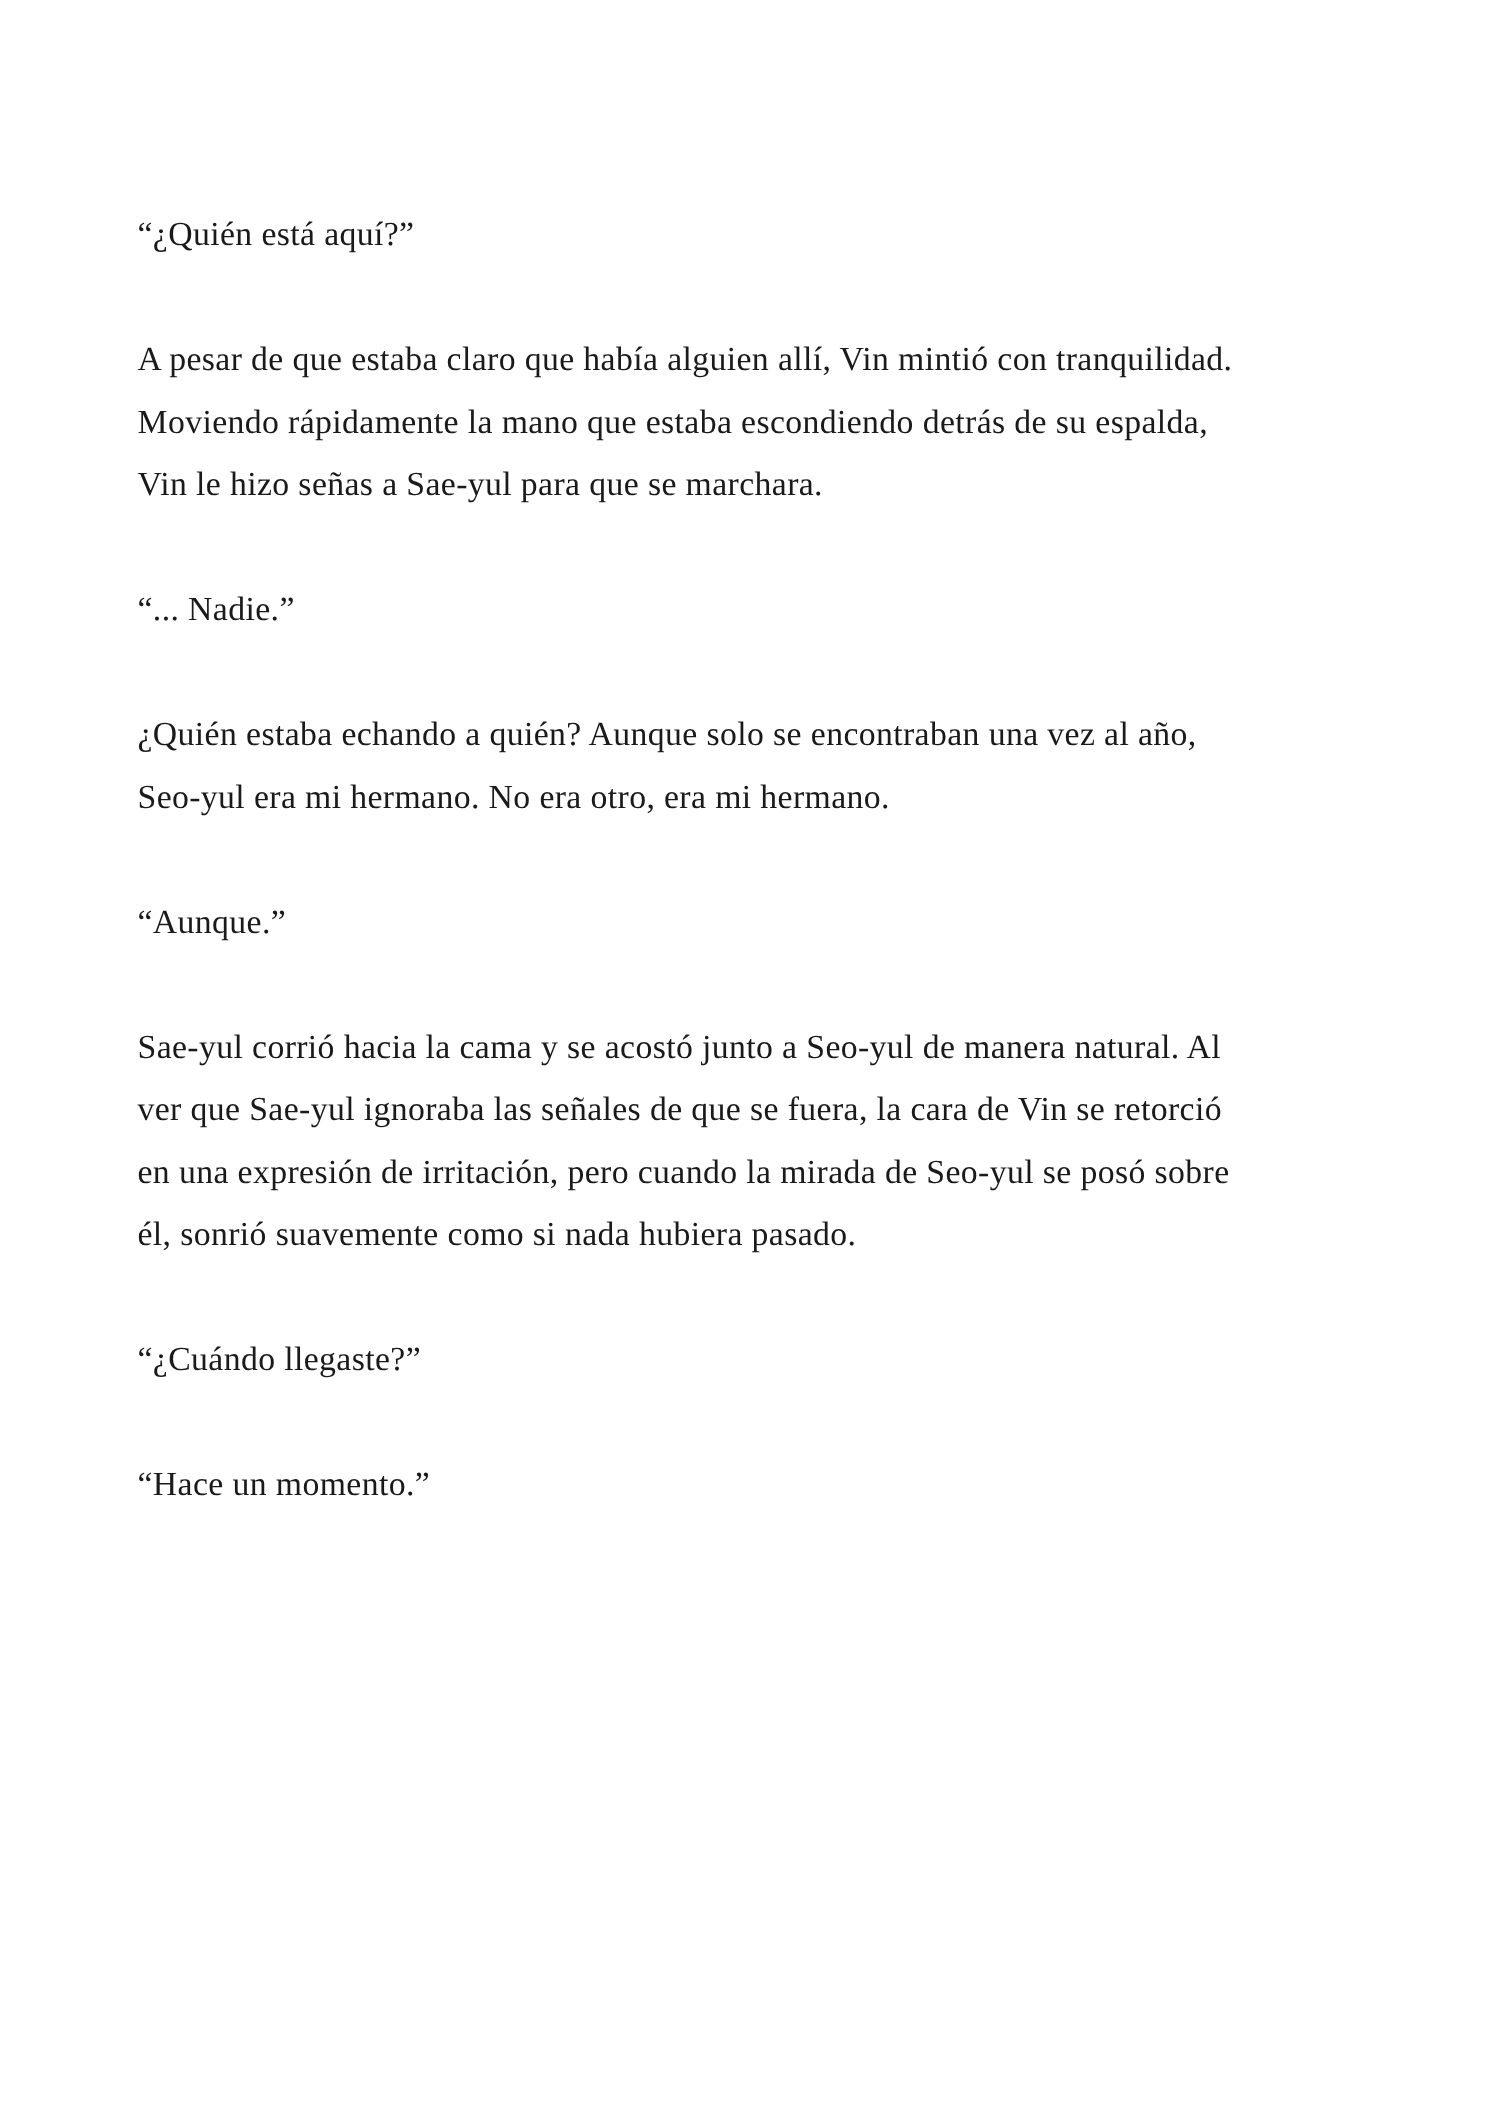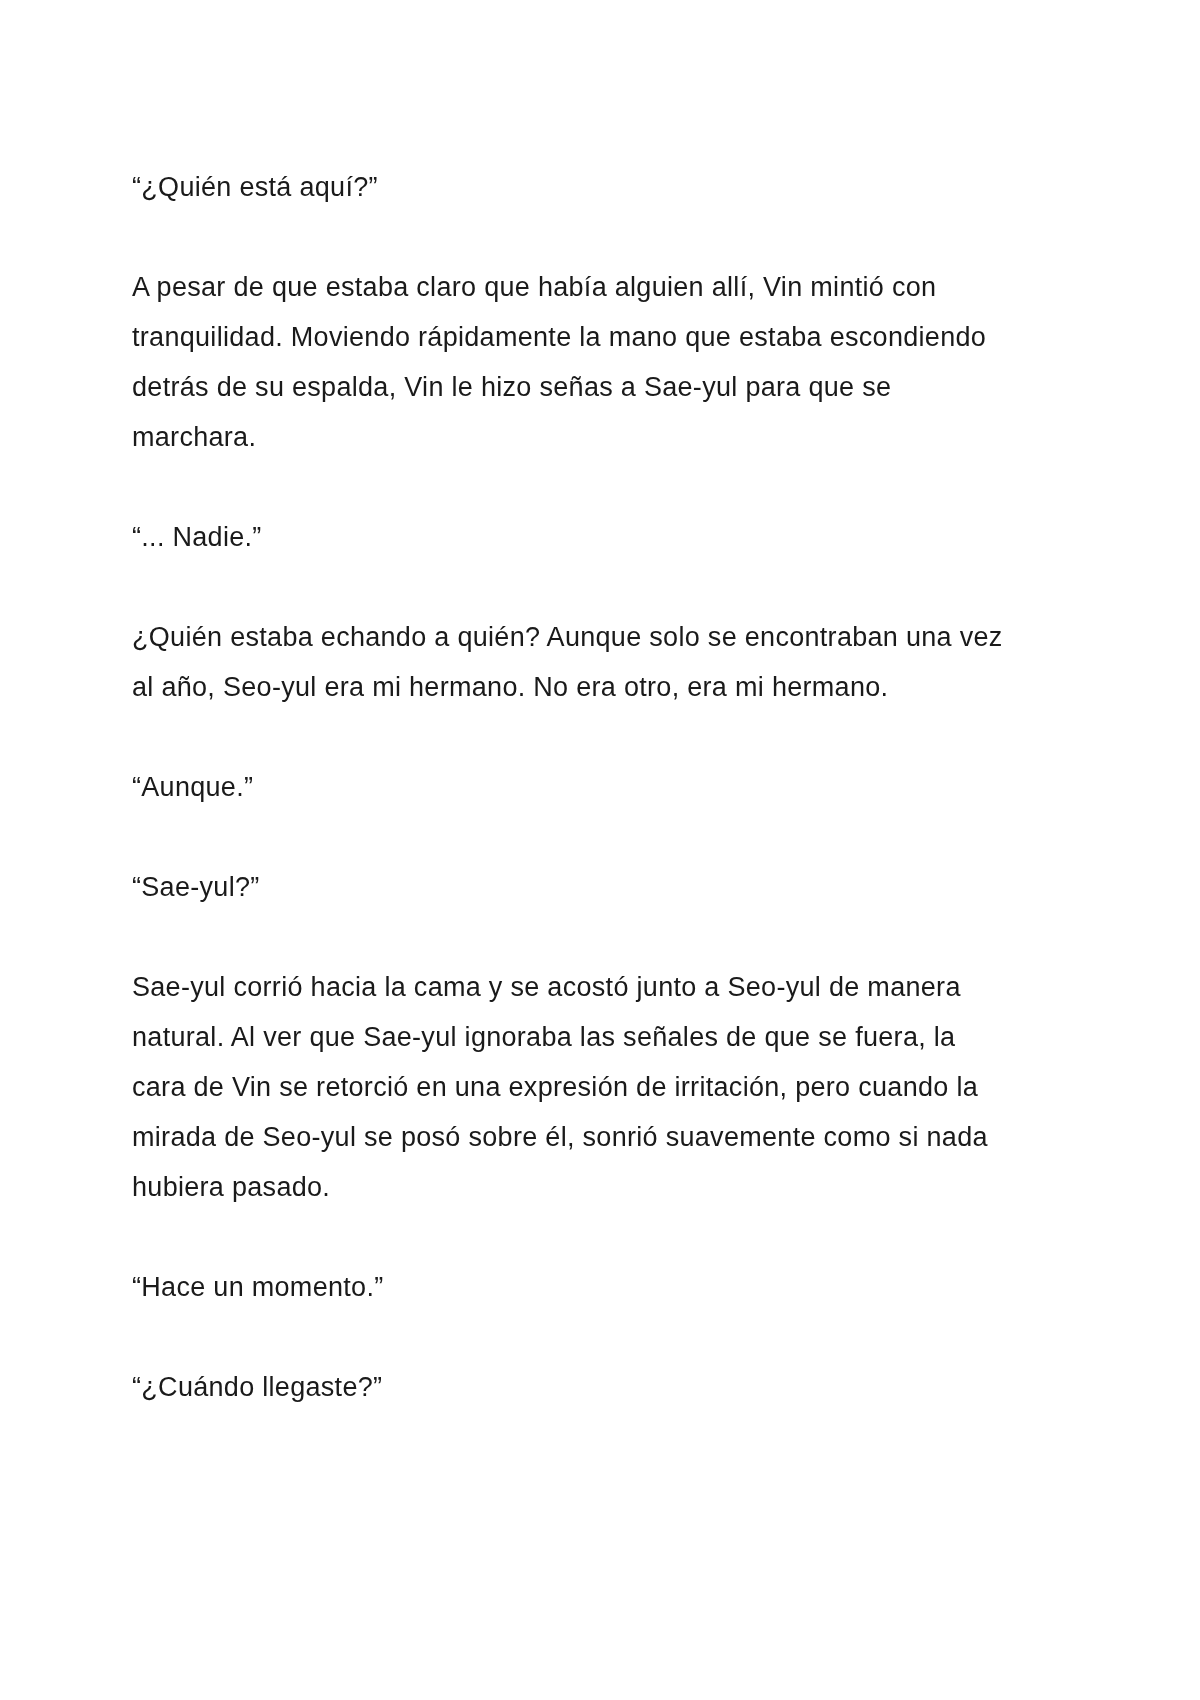--- a/index.html
+++ b/index.html
@@ -8,40 +8,39 @@
       background: #ffffff;
     }
     body {
       width: 1200px;
       height: 1700px;
       position: relative;
       overflow: hidden;
     }
     .page {
       position: absolute;
-      left: 132px;
+      left: 110px;
       top: 162px;
       width: 880px;
-      font-family: Liberation Sans, sans-serif;
+      font-family: Liberation Serif, serif;
       font-size: 27px;
       line-height: 50px;
       color: #1a1a1a;
       letter-spacing: 0.3px;
     }
     .para {
       margin: 0 0 50px 0;
       padding: 0;
     }
   </style>
 </head>
 <body>
 
 <div class="page">
   <p class="para">“¿Quién está aquí?”</p>
   <p class="para">A pesar de que estaba claro que había alguien allí, Vin mintió con tranquilidad. Moviendo rápidamente la mano que estaba escondiendo detrás de su espalda, Vin le hizo señas a Sae-yul para que se marchara.</p>
   <p class="para">“... Nadie.”</p>
   <p class="para">¿Quién estaba echando a quién? Aunque solo se encontraban una vez al año, Seo-yul era mi hermano. No era otro, era mi hermano.</p>
   <p class="para">“Aunque.”</p>
-  <p class="para">“Sae-yul?”</p>
   <p class="para">Sae-yul corrió hacia la cama y se acostó junto a Seo-yul de manera natural. Al ver que Sae-yul ignoraba las señales de que se fuera, la cara de Vin se retorció en una expresión de irritación, pero cuando la mirada de Seo-yul se posó sobre él, sonrió suavemente como si nada hubiera pasado.</p>
+  <p class="para">“¿Cuándo llegaste?”</p>
   <p class="para">“Hace un momento.”</p>
-  <p class="para">“¿Cuándo llegaste?”</p>
 </div>
 
 </body></html>

